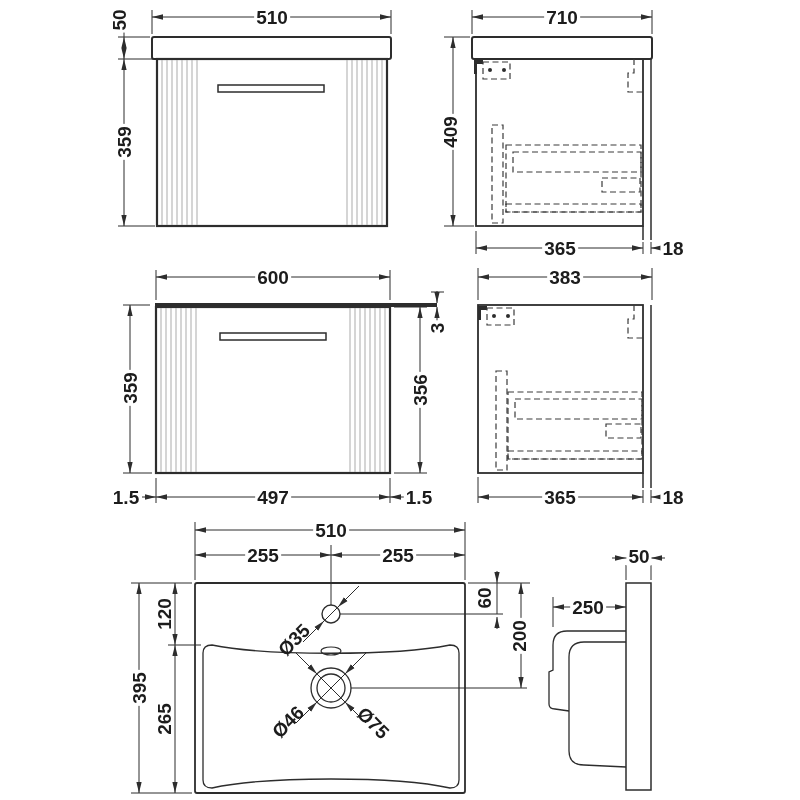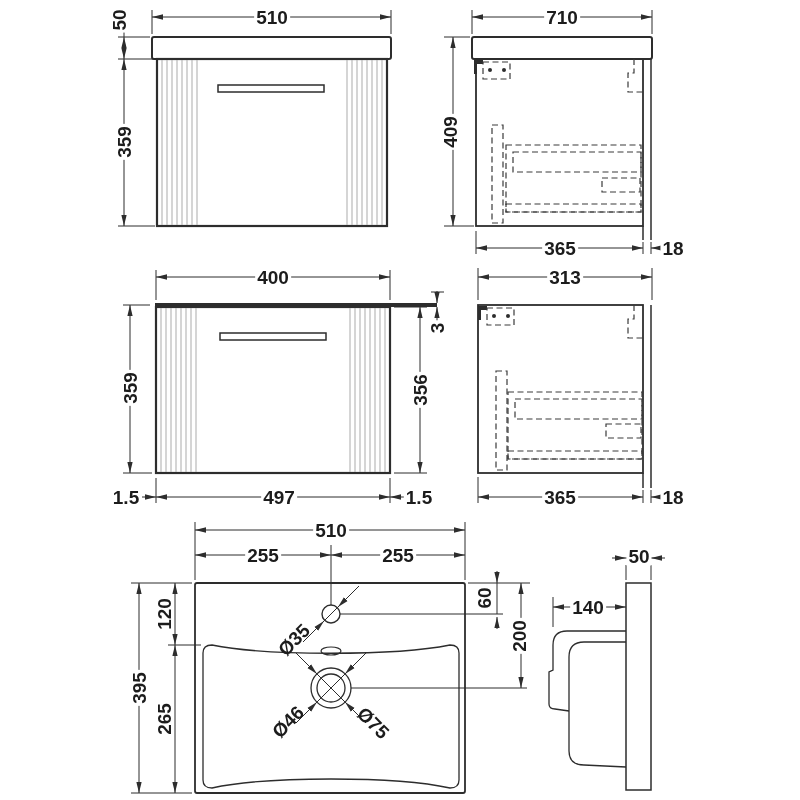--- a/index.html
+++ b/index.html
@@ -196,39 +196,39 @@
 
   <div class="lbl" style="left:272px;top:17px">510</div>
   <div class="lbl rzneg90" style="left:119px;top:20px">50</div>
   <div class="lbl rzneg90" style="left:124px;top:142px">359</div>
 
   <div class="lbl" style="left:562px;top:17px">710</div>
   <div class="lbl rzneg90" style="left:450px;top:132px">409</div>
   <div class="lbl" style="left:560px;top:248px">365</div>
   <div class="lbl" style="left:673px;top:248px">18</div>
 
-  <div class="lbl" style="left:273px;top:277px">400</div>
+  <div class="lbl" style="left:273px;top:277px">600</div>
   <div class="lbl rzneg90" style="left:437px;top:328px">3</div>
   <div class="lbl rzneg90" style="left:130px;top:388px">359</div>
   <div class="lbl rzneg90" style="left:420px;top:390px">356</div>
   <div class="lbl" style="left:126px;top:497px">1.5</div>
-  <div class="lbl" style="left:279px;top:497px">497</div>
+  <div class="lbl" style="left:273px;top:497px">497</div>
   <div class="lbl" style="left:419px;top:497px">1.5</div>
 
-  <div class="lbl" style="left:565px;top:277px">313</div>
+  <div class="lbl" style="left:565px;top:277px">383</div>
   <div class="lbl" style="left:560px;top:497px">365</div>
   <div class="lbl" style="left:673px;top:497px">18</div>
 
   <div class="lbl" style="left:331px;top:530px">510</div>
   <div class="lbl" style="left:263px;top:555px">255</div>
   <div class="lbl" style="left:398px;top:555px">255</div>
   <div class="lbl rzneg90" style="left:139px;top:688px">395</div>
   <div class="lbl rzneg90" style="left:164px;top:614px">120</div>
   <div class="lbl rzneg90" style="left:164px;top:719px">265</div>
   <div class="lbl rzneg90" style="left:484px;top:598px">60</div>
   <div class="lbl rzneg90" style="left:519px;top:636px">200</div>
   <div class="lbl rzneg45" style="left:294px;top:640px">Ø35</div>
   <div class="lbl rzneg45" style="left:288px;top:722px">Ø46</div>
   <div class="lbl rz45" style="left:373px;top:723px">Ø75</div>
 
   <div class="lbl" style="left:639px;top:556px">50</div>
-  <div class="lbl" style="left:588px;top:607px">140</div>
+  <div class="lbl" style="left:588px;top:607px">250</div>
 </div>
 
 </body></html>

